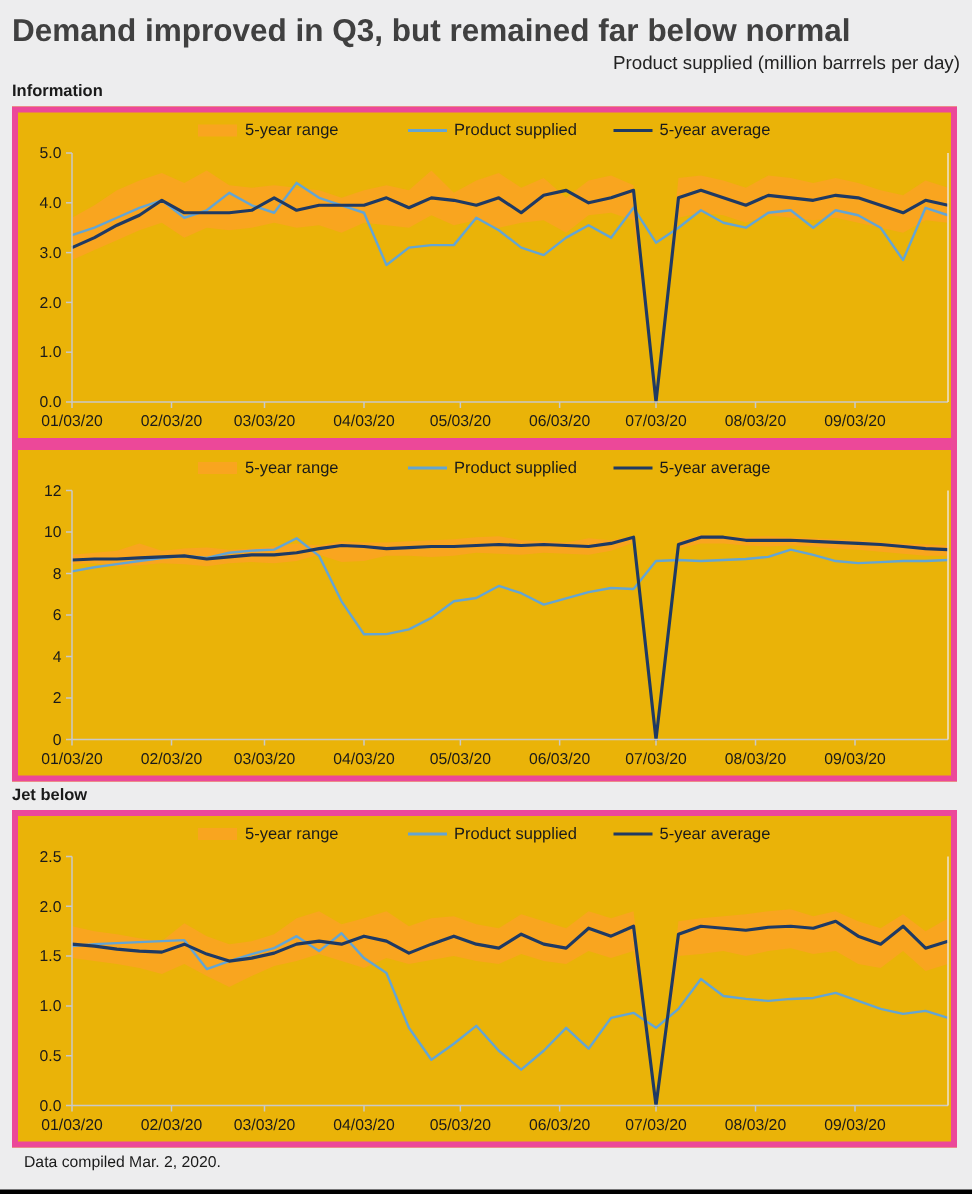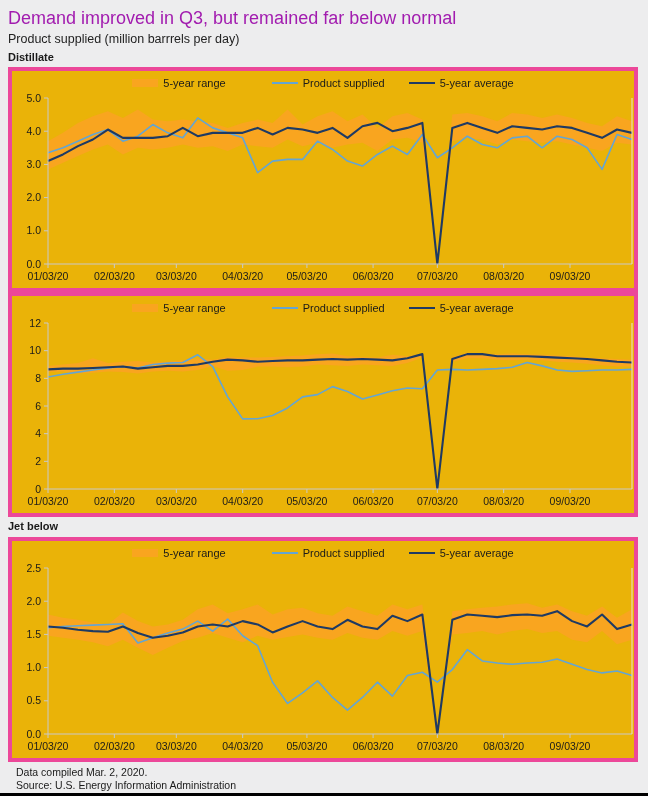--- a/index.html
+++ b/index.html
@@ -5,22 +5,22 @@
   html,body{margin:0;padding:0;}
   body{
     width:648px;height:796px;
     background:#ededee;
     font-family:"Liberation Sans","DejaVu Sans",sans-serif;
     color:#1a1a1a;
     position:relative;
     overflow:hidden;
   }
   .page{padding:6px 8px 0 8px;}
-  .title{font-size:18px;font-weight:normal;color:#a21caf;margin:2px 0 2px 0;line-height:1.2;}
-  .subtitle{font-size:12.5px;color:#222;margin:0 0 4px 0;line-height:1.25;}
+  .title{font-size:21px;font-weight:bold;color:#404040;margin:2px 0 2px 0;line-height:1.2;}
+  .subtitle{font-size:12.5px;color:#222;margin:0 0 4px 0;line-height:1.25;text-align:right;}
   .section-label{font-size:11px;font-weight:bold;color:#1a1a1a;margin:3px 0 3px 0;line-height:1.2;}
   .card{
     background:#eab308;
     border:4px solid #ec4899;
     width:630px;
     box-sizing:border-box;
     padding-top:3px;
   }
   .legend{display:flex;justify-content:center;align-items:center;height:18px;}
   .legend-item{display:flex;align-items:center;font-size:11px;color:#1a1a1a;margin:0 12px;}
@@ -35,21 +35,21 @@
   .bottom-bar{position:absolute;left:0;bottom:0;width:648px;height:3px;background:#000;}
 </style>
 </head>
 <body>
 
 <div class="page">
   <div class="title">Demand improved in Q3, but remained far below normal</div>
   <div class="subtitle">Product supplied (million barrrels per day)</div>
 
   <div>
-    <div class="section-label">Distillate</div>
+    <div class="section-label">Information</div>
     <div class="card">
       <div class="legend">
         <div class="legend-item first">
           <span class="swatch-band" style="background: rgb(249, 165, 31);"></span>
           <span>5-year range</span>
         </div>
         <div class="legend-item">
           <span class="swatch-line supplied" style="border-top-color: rgb(100, 165, 211);"></span>
           <span>Product supplied</span>
         </div>
@@ -211,17 +211,16 @@
           <line x1="491.6697435897436" y1="172" x2="491.6697435897436" y2="176" stroke="#C9C9C9"></line>
           <text x="491.6697435897436" y="188" text-anchor="middle" font-size="10.5" fill="#1A1A1A">08/03/20</text>
           <line x1="558.0061538461538" y1="172" x2="558.0061538461538" y2="176" stroke="#C9C9C9"></line>
           <text x="558.0061538461538" y="188" text-anchor="middle" font-size="10.5" fill="#1A1A1A">09/03/20</text>
         </svg>
     </div>
   </div>
 
   <div class="footer">
     <div>Data compiled Mar. 2, 2020.</div>
-    <div>Source: U.S. Energy Information Administration</div>
   </div>
 </div>
 
 <div class="bottom-bar"></div>
 
 </body></html>

